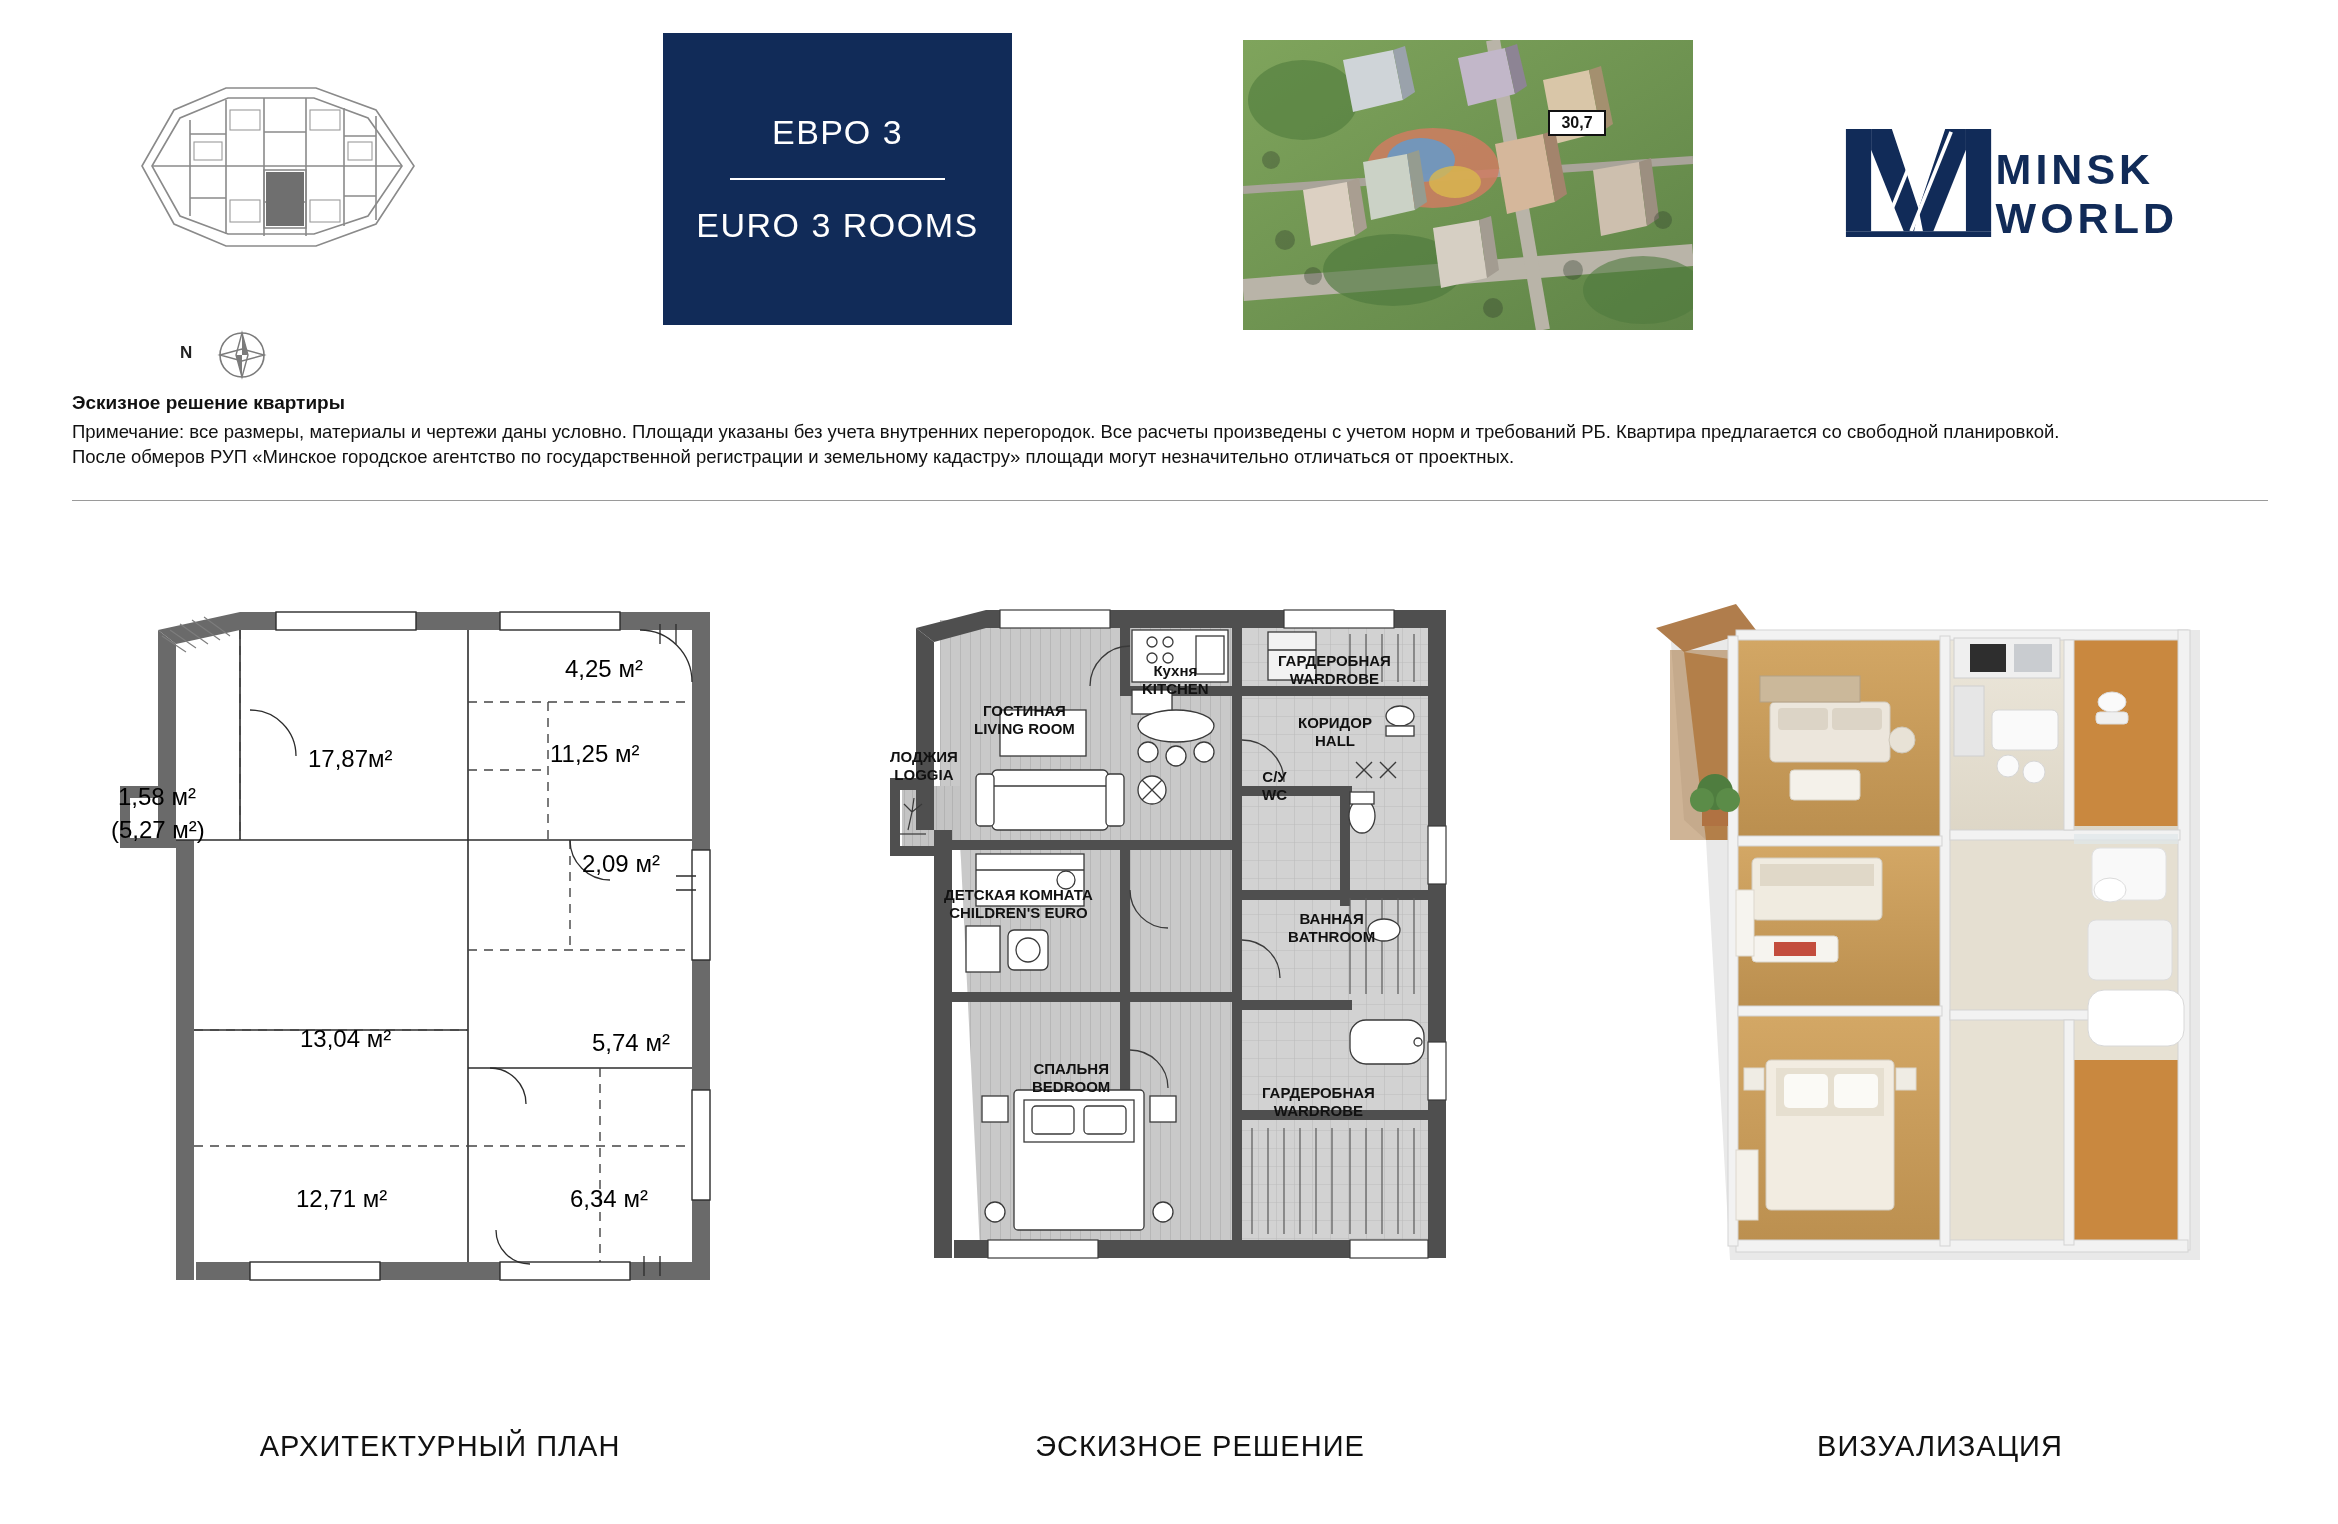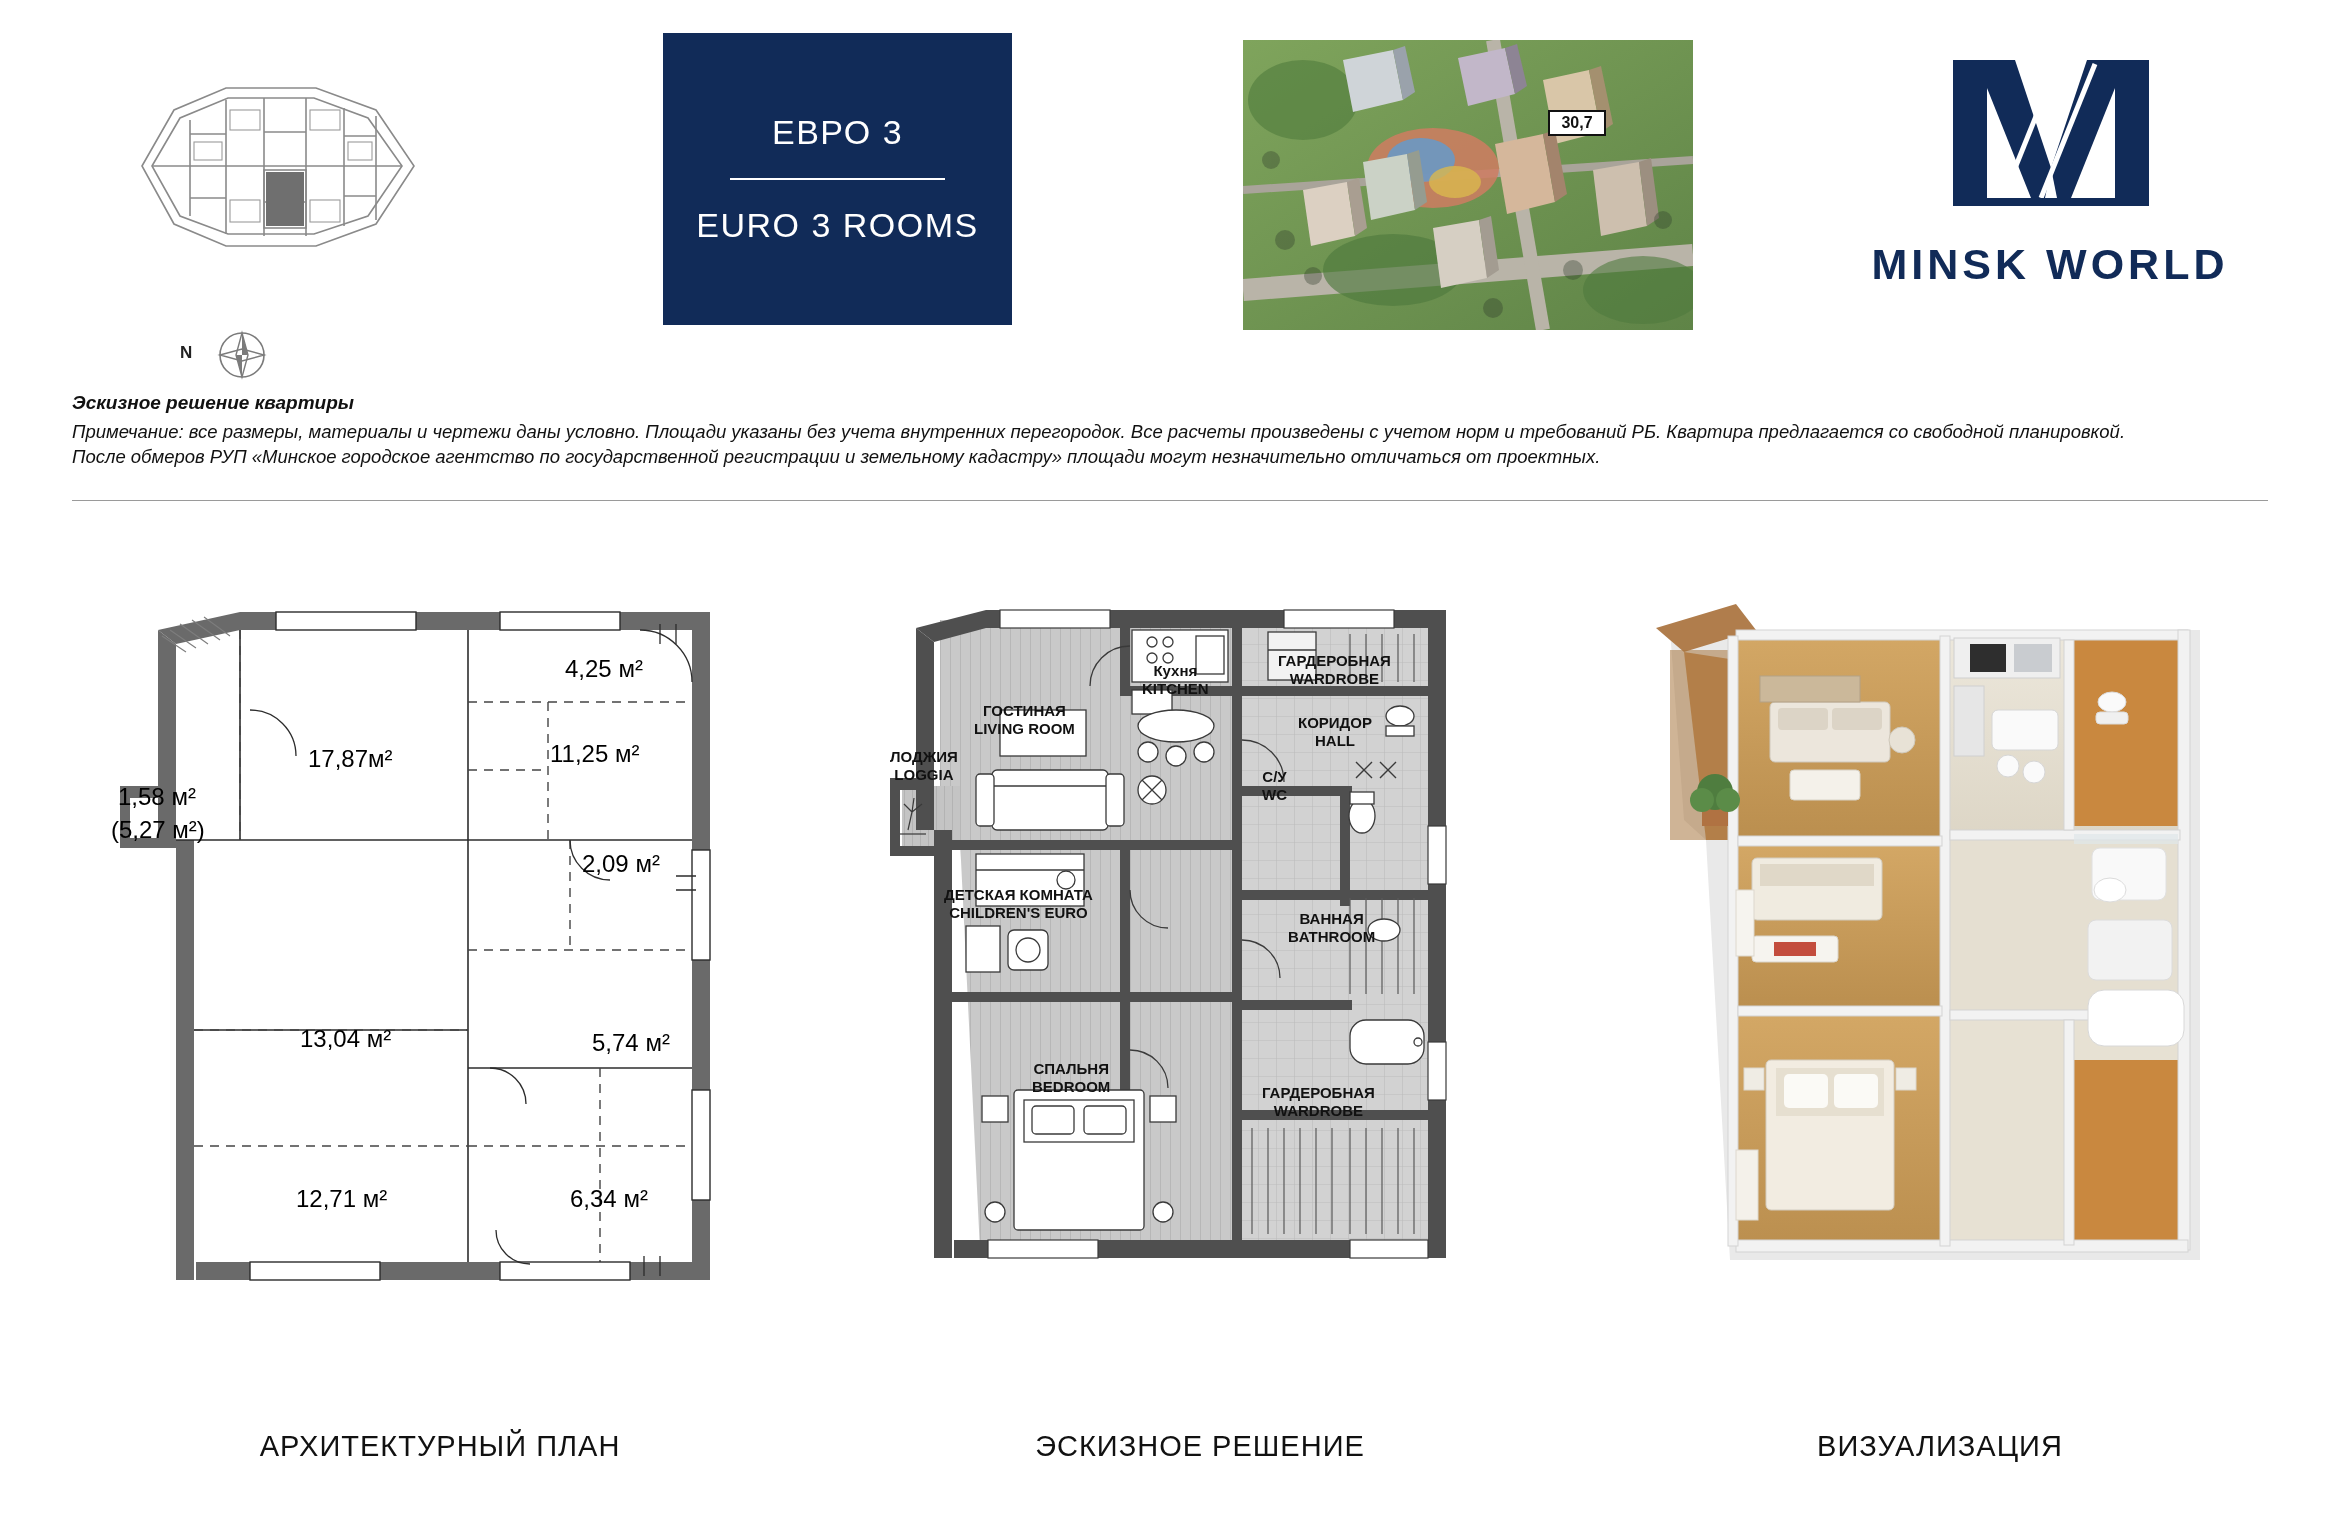--- a/index.html
+++ b/index.html
@@ -90,37 +90,36 @@
     font-weight: 700;
     display: flex; align-items: center; justify-content: center;
     z-index: 6;
   }
 
   
   #logo-block {
     position: absolute;
     right: 78px; top: 48px;
     width: 420px; height: 270px;
-    display: flex; flex-direction: column;
+    display: flex; flex-direction: row;
     align-items: center; justify-content: flex-start;
   }
   #logo-block .brand {
     margin-top: 22px;
     font-size: 43px;
     letter-spacing: 4px;
     color: #112b58;
     font-weight: 700;
   }
 
   
   #notes {
     position: absolute;
     left: 72px; top: 392px;
     width: 2196px;
-    font-style: italic;
   }
   #notes .n-title {
     font-size: 19px;
     font-weight: 700;
     color: #111;
     margin-bottom: 5px;
   }
   #notes .n-line {
     font-size: 18.5px;
     color: #111;

